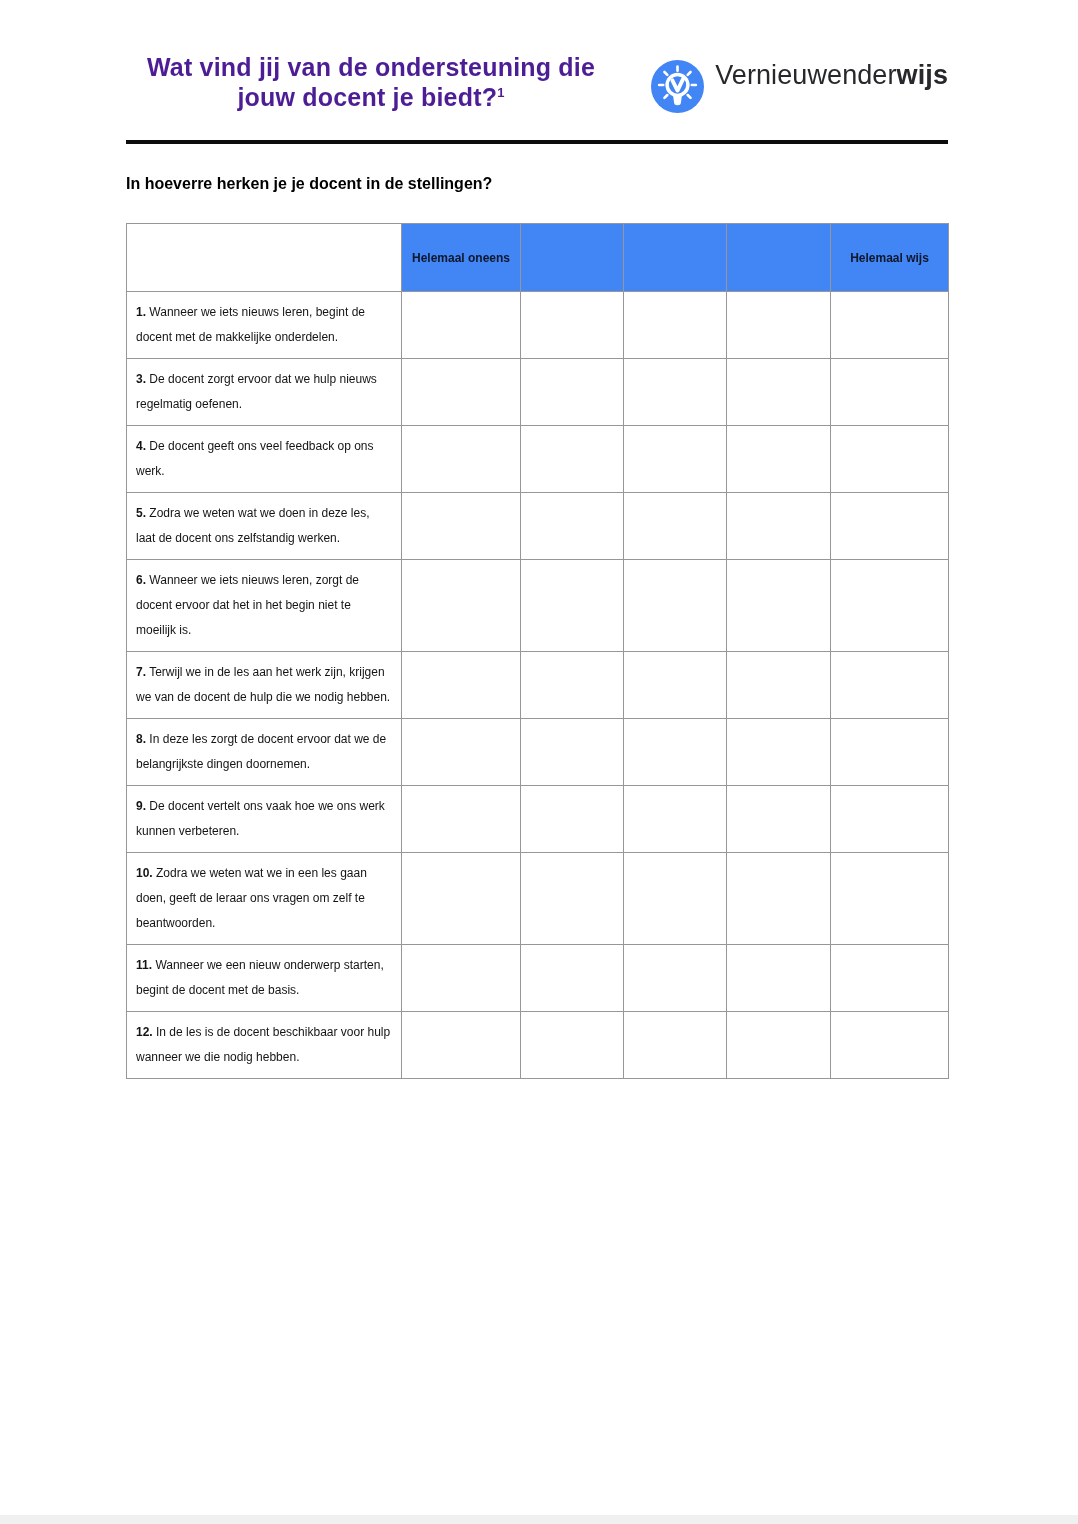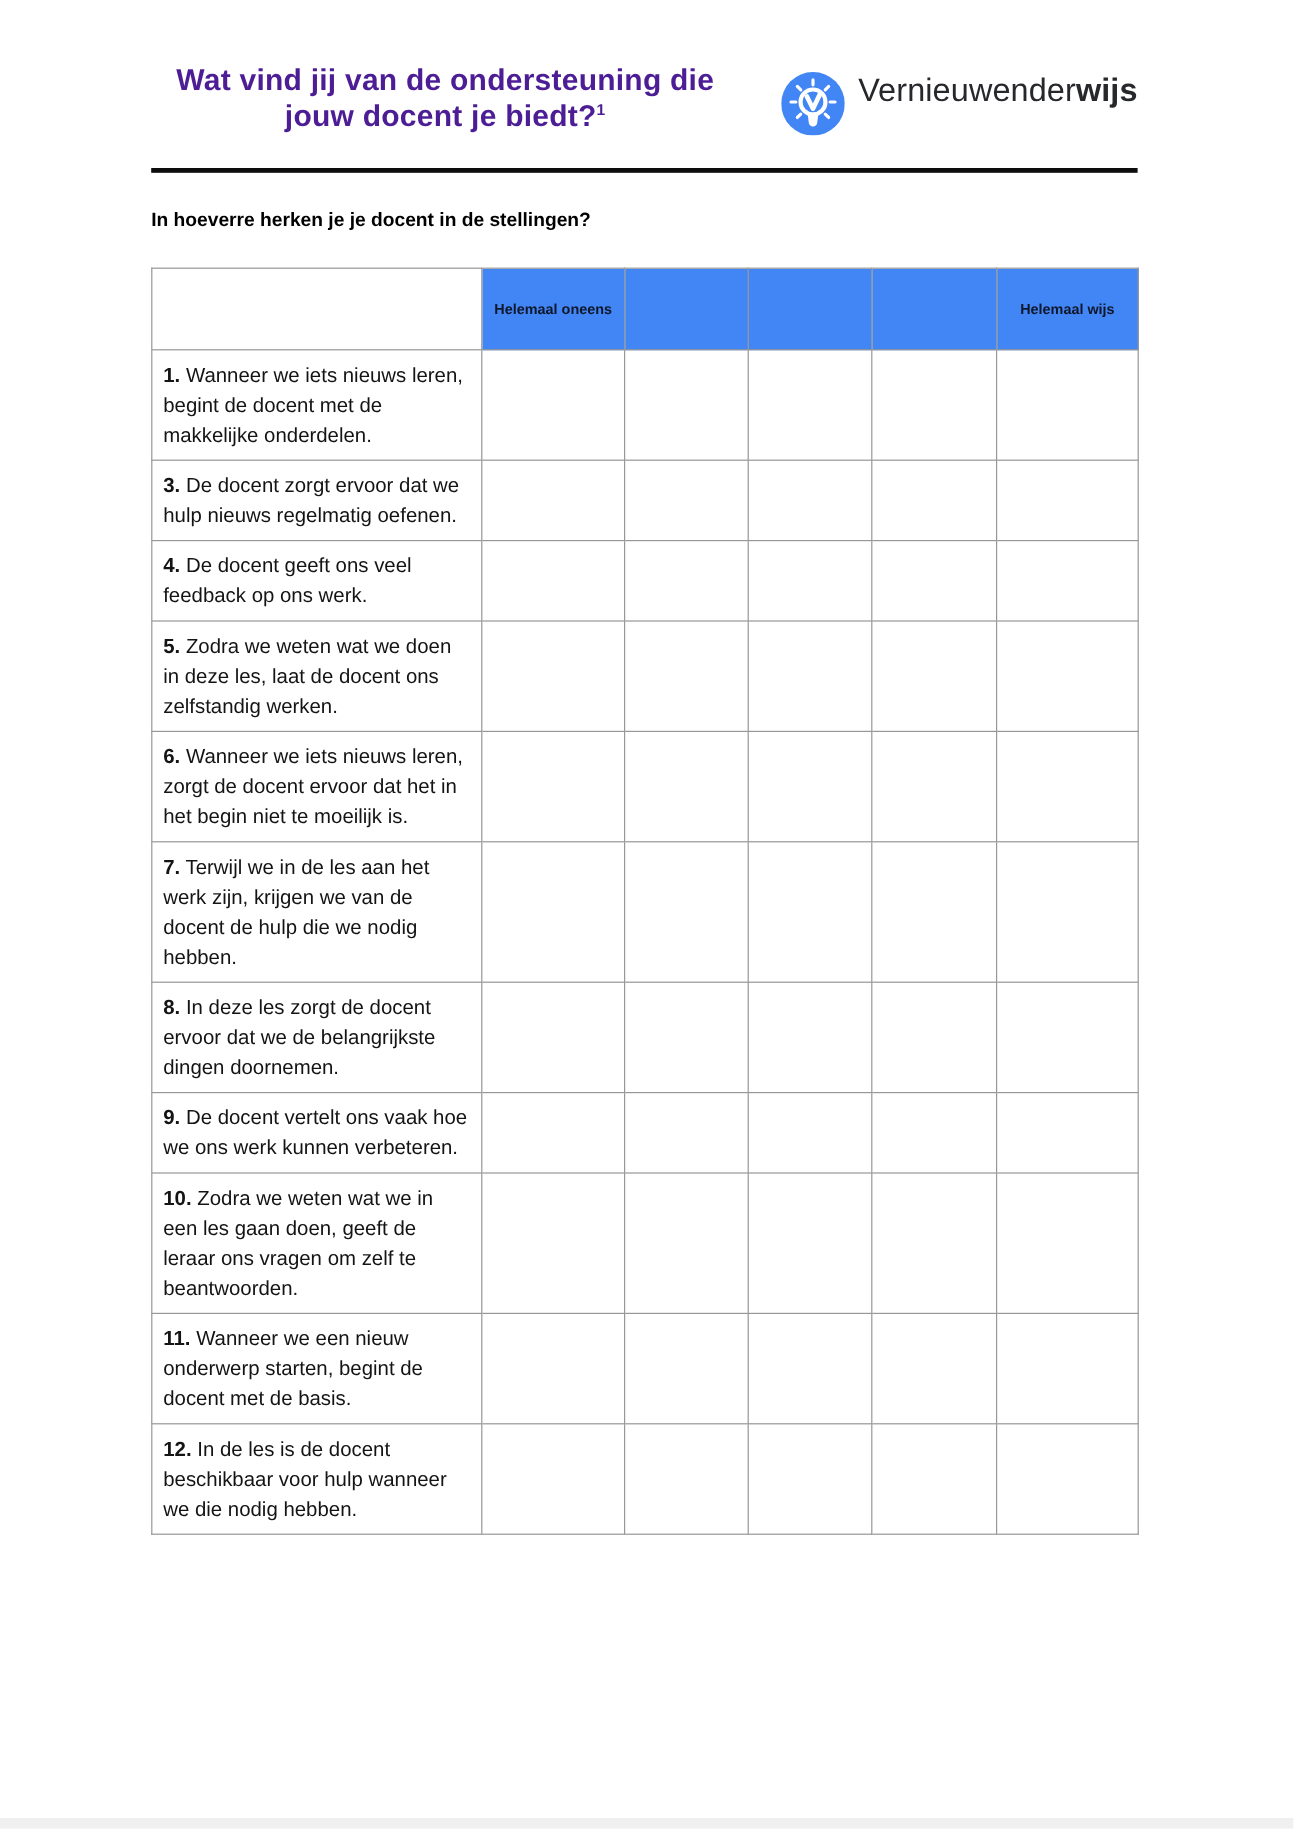--- a/index.html
+++ b/index.html
@@ -85,21 +85,21 @@
     font-weight: bold;
     text-align: center;
     vertical-align: middle;
     line-height: 22px;
     padding: 4px 6px;
   }
   table.survey thead th.empty-corner {
     background: #ffffff;
   }
   table.survey td.stmt {
-    font-size: 17px;
+    font-size: 12px;
     line-height: 25px;
     vertical-align: top;
     padding: 8px 10px 8px 9px;
     color: #141414;
   }
   table.survey td.stmt .num { font-weight: bold; }
   table.survey td.opt { background: #ffffff; }
   .page-bottom-edge {
     position: absolute;
     left: 0;

